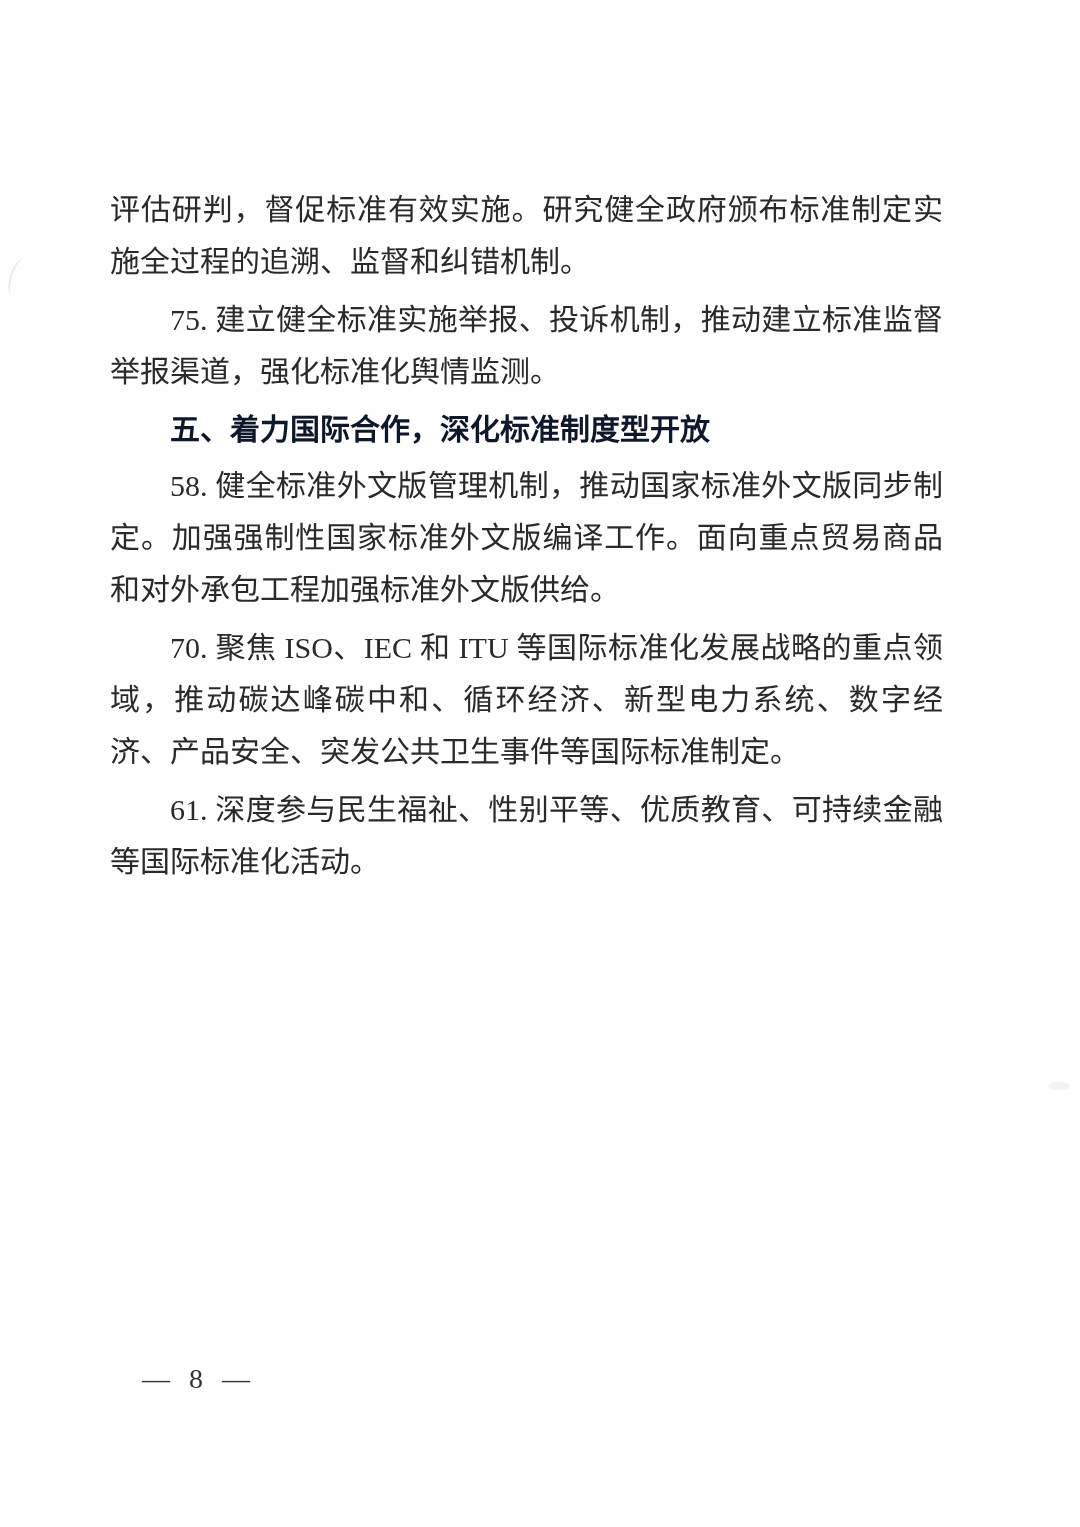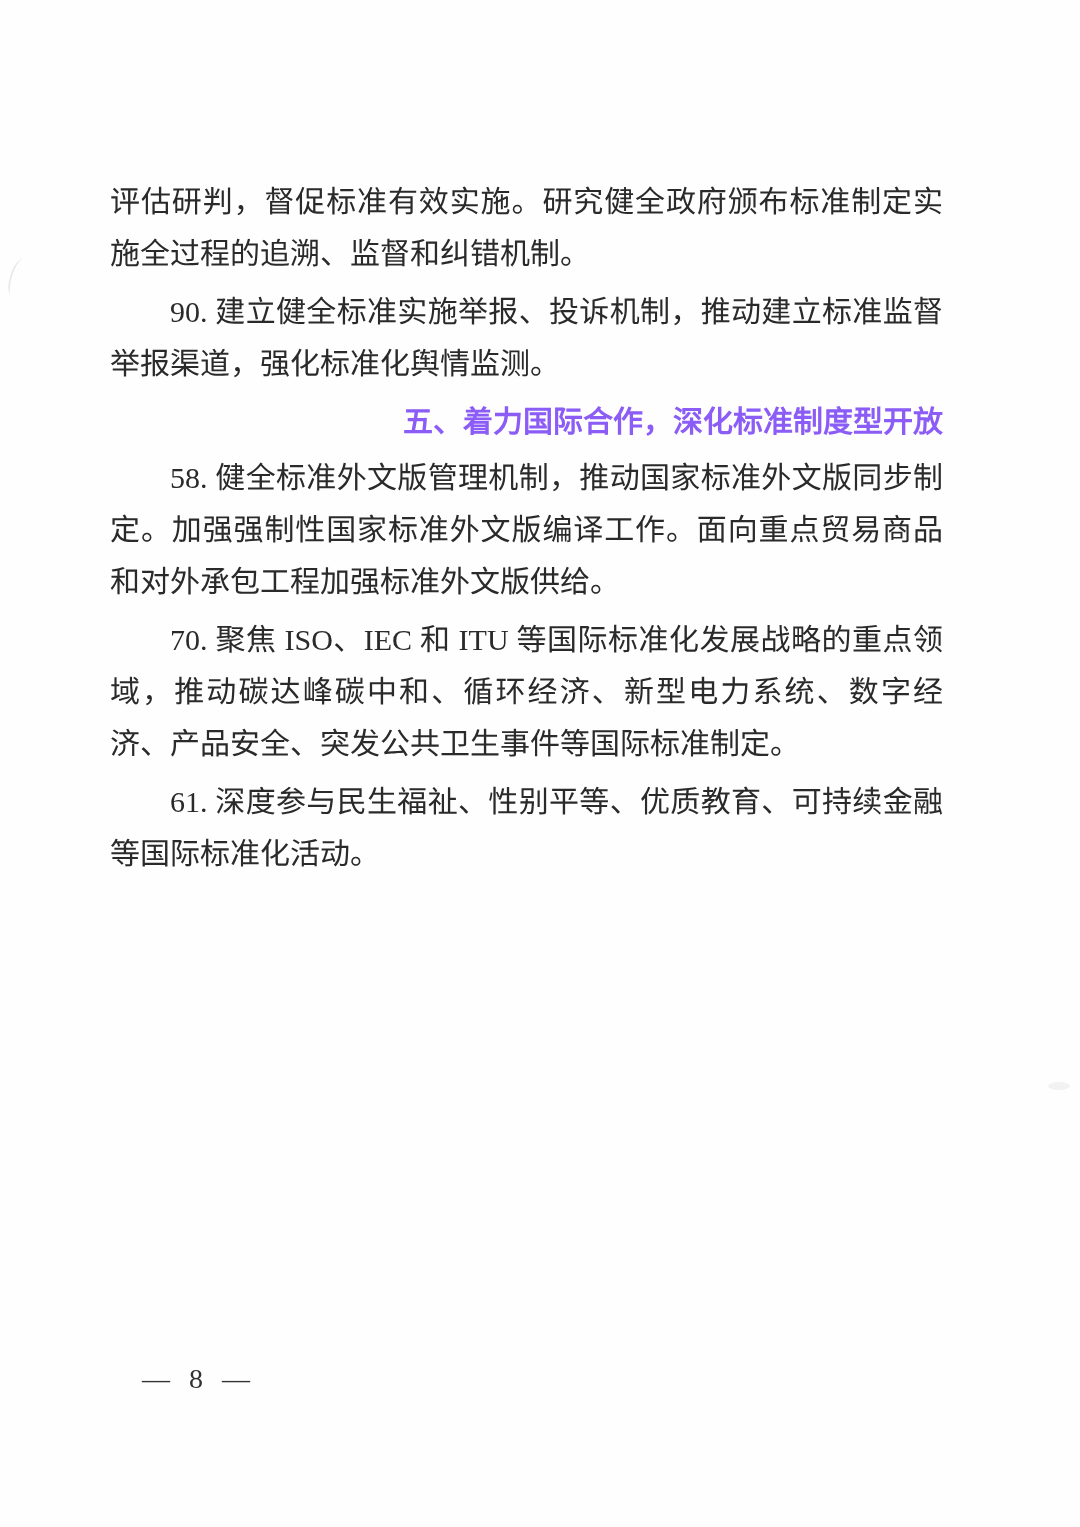--- a/index.html
+++ b/index.html
@@ -11,42 +11,42 @@
       position: relative;
       width: 1080px;
       height: 1527px;
       background: #fefefe;
       overflow: hidden;
       box-sizing: border-box;
     }
     .doc-body {
       position: absolute;
       left: 110px;
-      top: 176px;
+      top: 184px;
       width: 833px;
       font-family: "Liberation Serif", "DejaVu Serif", serif;
       font-size: 30px;
       line-height: 52px;
       color: #2a2a2a;
       text-align: justify;
       word-break: break-all;
     }
     .doc-body p {
       margin: 0 0 6px 0;
       text-indent: 2em;
     }
     .doc-body p.continuation {
       text-indent: 0;
     }
     .doc-body p.heading {
       font-family: "Liberation Sans", "DejaVu Sans", sans-serif;
       font-weight: bold;
-      color: #8b5cf6;
+      color: #0f172a;
       margin: 2px 0 4px 0;
-      text-align: right;
+      text-align: left;
     }
     .page-number {
       position: absolute;
       left: 142px;
       top: 1362px;
       font-family: "Liberation Serif", "DejaVu Serif", serif;
       font-size: 28px;
       line-height: 34px;
       color: #333333;
       letter-spacing: 6px;
@@ -79,21 +79,21 @@
 </head>
 <body>
 
 <div class="page">
 
   <span class="artifact artifact-left"></span>
   <span class="artifact artifact-right"></span>
 
   <div class="doc-body">
     <p class="continuation">评估研判，督促标准有效实施。研究健全政府颁布标准制定实施全过程的追溯、监督和纠错机制。</p>
-    <p class="body">90. 建立健全标准实施举报、投诉机制，推动建立标准监督举报渠道，强化标准化舆情监测。</p>
+    <p class="body">75. 建立健全标准实施举报、投诉机制，推动建立标准监督举报渠道，强化标准化舆情监测。</p>
     <p class="heading">五、着力国际合作，深化标准制度型开放</p>
     <p class="body">58. 健全标准外文版管理机制，推动国家标准外文版同步制定。加强强制性国家标准外文版编译工作。面向重点贸易商品和对外承包工程加强标准外文版供给。</p>
     <p class="body">70. 聚焦 ISO、IEC 和 ITU 等国际标准化发展战略的重点领域，推动碳达峰碳中和、循环经济、新型电力系统、数字经济、产品安全、突发公共卫生事件等国际标准制定。</p>
     <p class="body">61. 深度参与民生福祉、性别平等、优质教育、可持续金融等国际标准化活动。</p>
   </div>
 
   <div class="page-number">— 8 —</div>
 
 </div>
 

